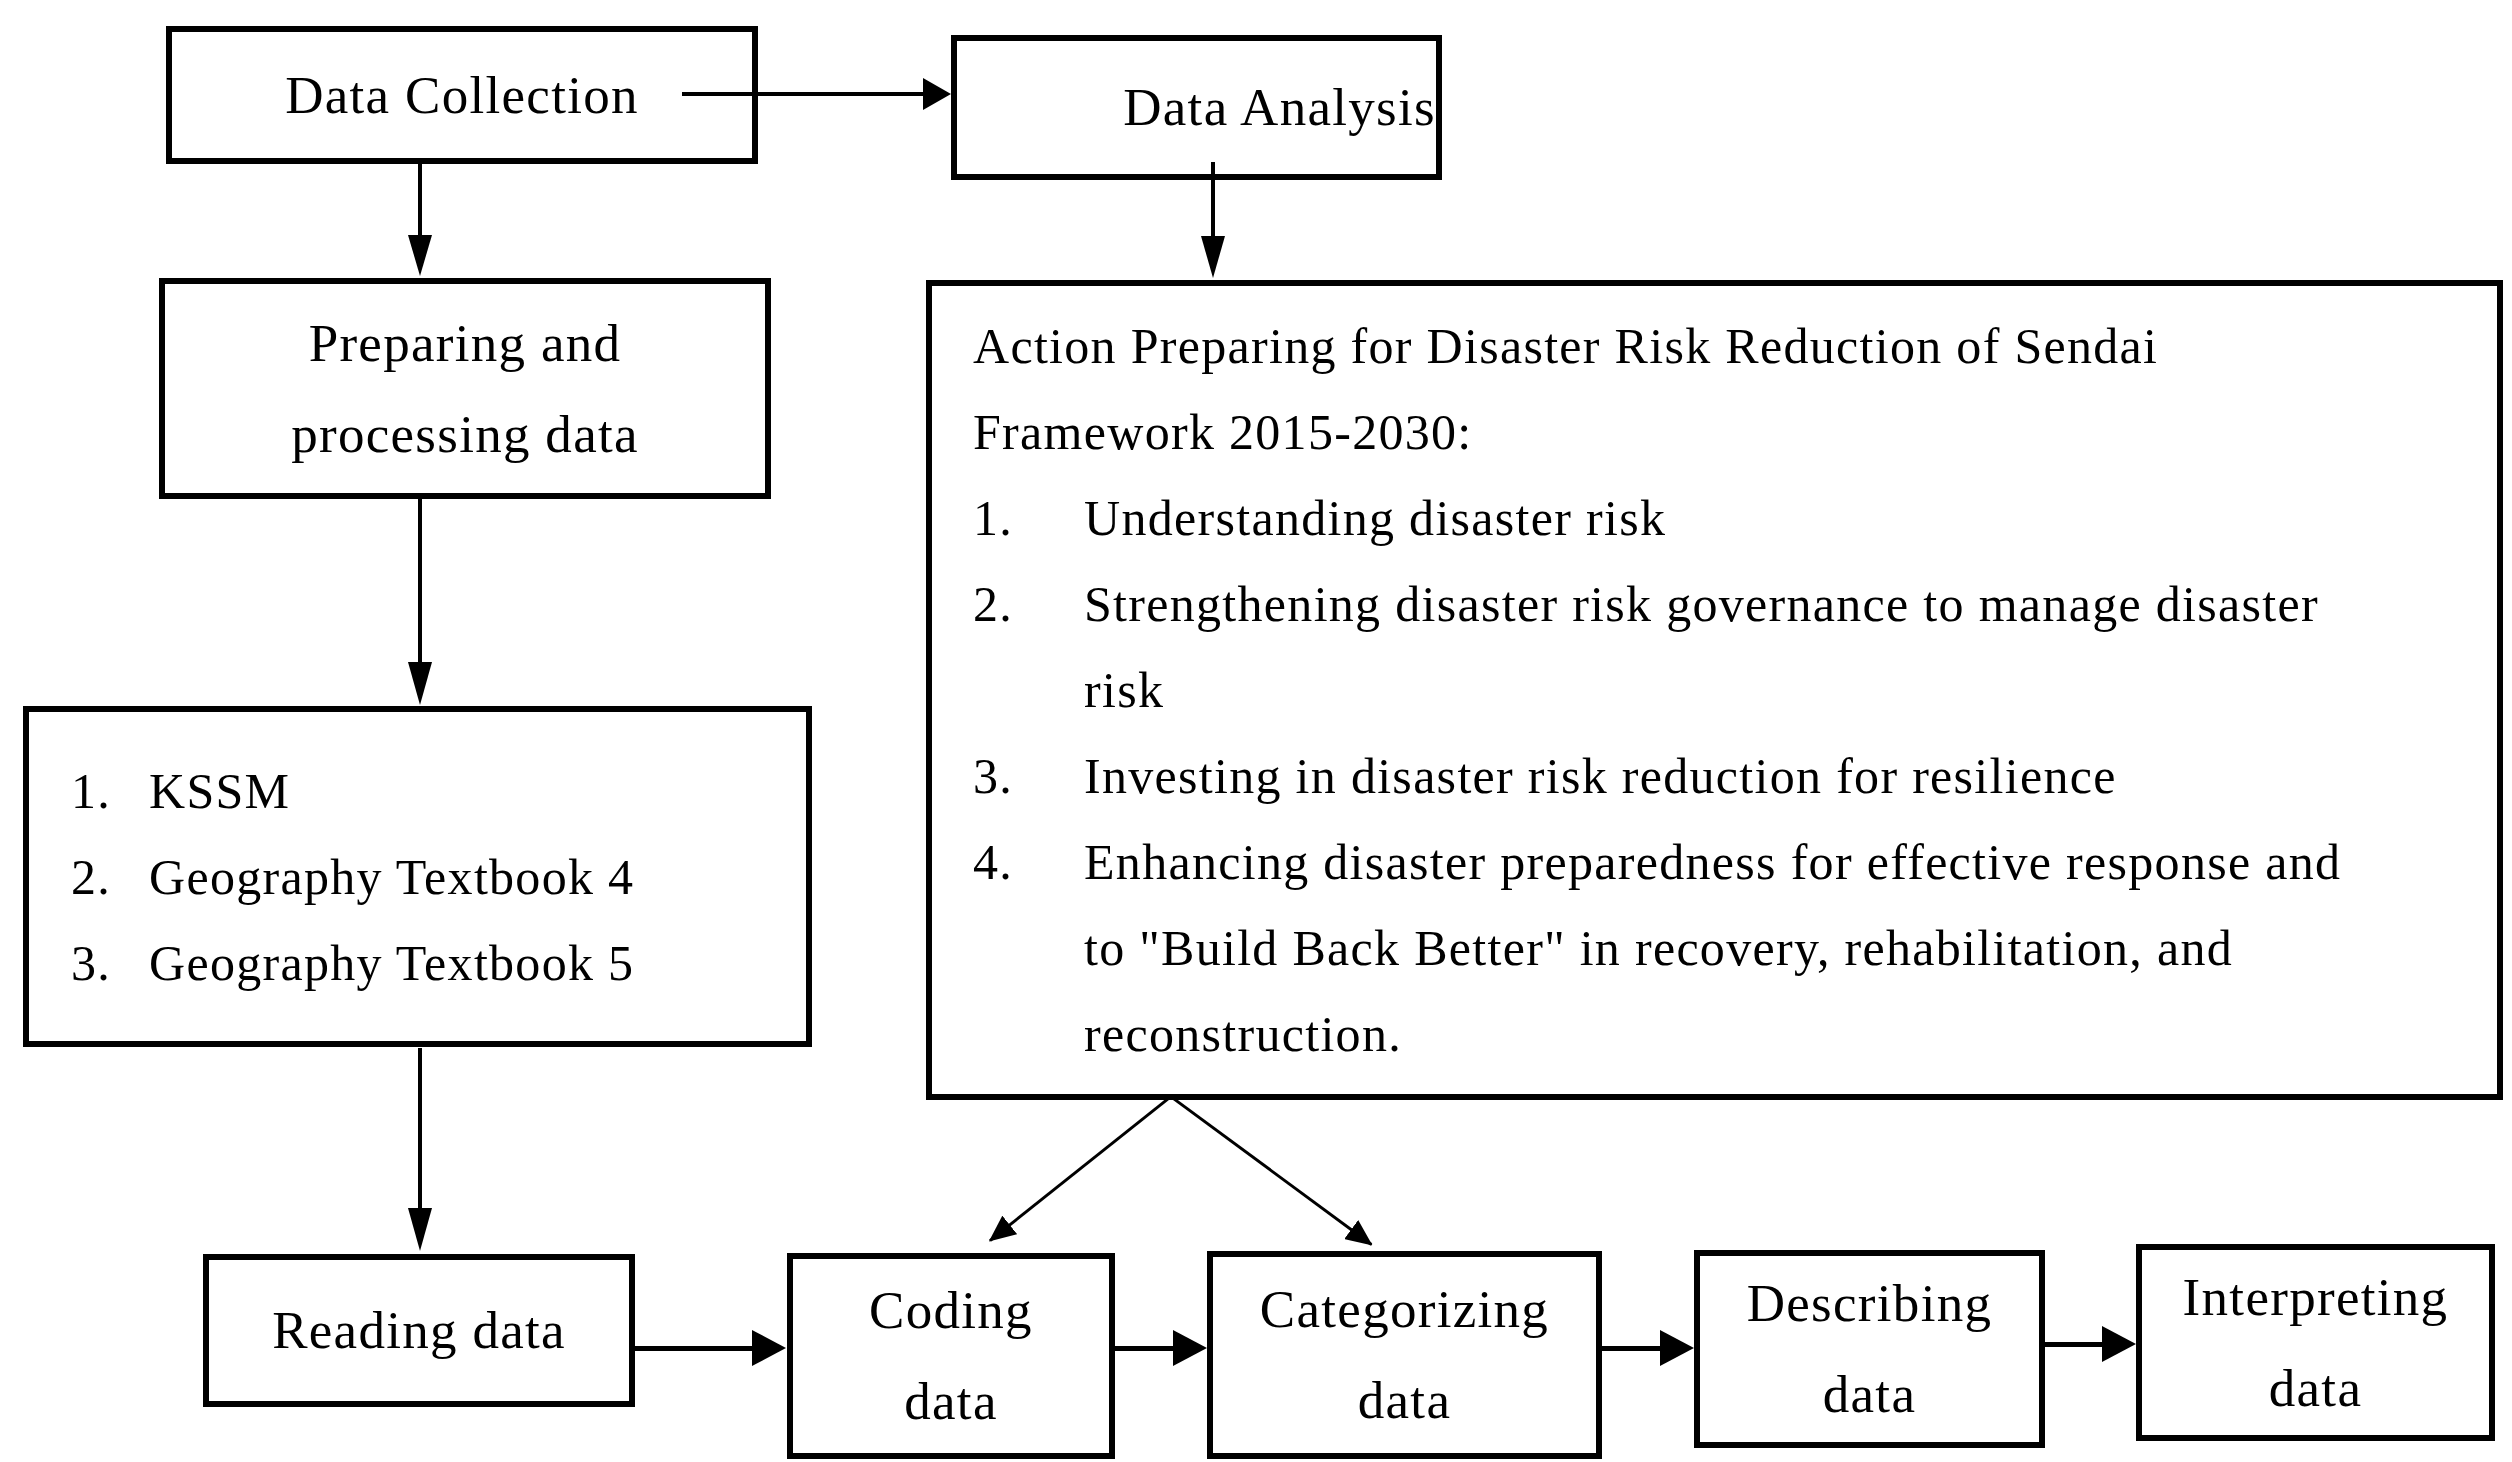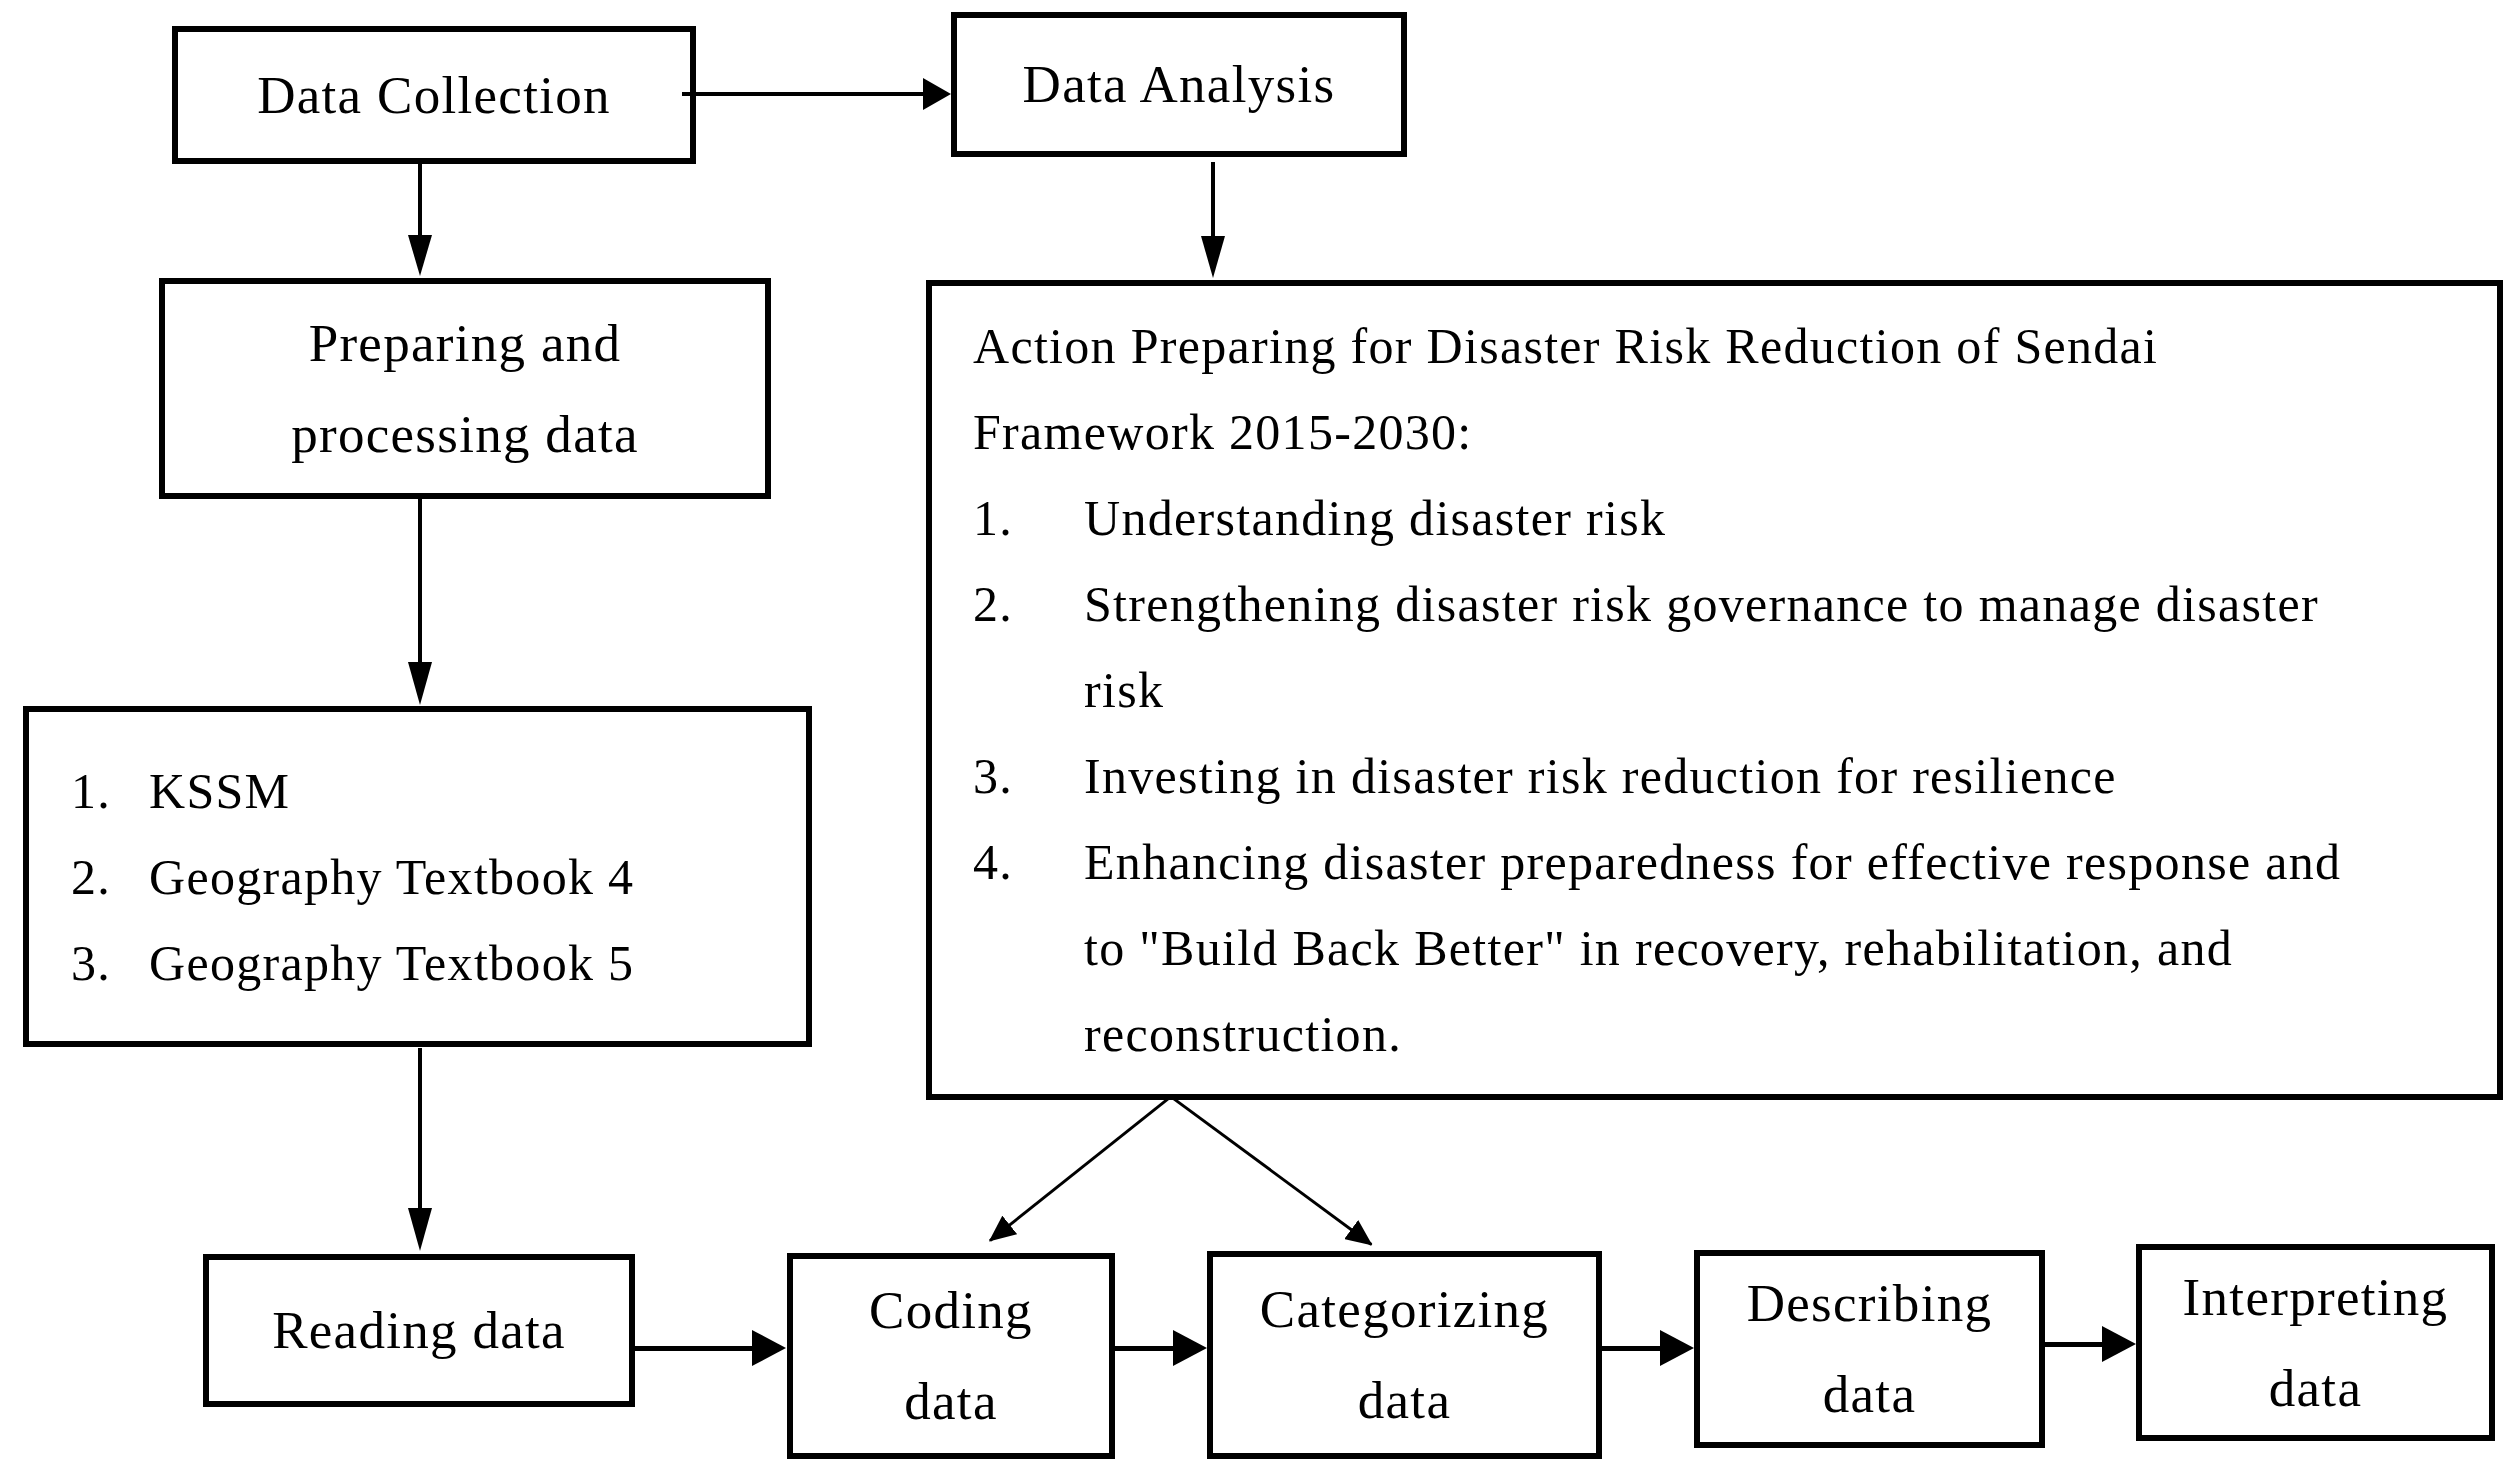--- a/index.html
+++ b/index.html
@@ -28,22 +28,22 @@
   .list-box .num{width:78px;flex:none;line-height:86px;}
   .list-box .txt{line-height:86px;white-space:nowrap;}
   .big-box .num{width:79px;flex:none;line-height:86px;}
   .big-box .lines{flex:1;}
   .big-box .lines div{line-height:86px;white-space:nowrap;margin-left:32px;}
   .big-box .tline{line-height:86px;white-space:nowrap;}
   #b-sources{padding-left:42px;}
   #b-big{padding:13px 26px 13px 41px;}
 
   
-  #b-collect   {left:172px;  top:26px;   width:524px;  height:138px;}
-  #b-analysis  {left:951px; top:12px;   width:456px;  height:145px;}
+  #b-collect   {left:166px;  top:26px;   width:592px;  height:138px;}
+  #b-analysis  {left:951px; top:35px;   width:491px;  height:145px;align-items:flex-end;}
   #b-prepare   {left:159px;  top:278px;  width:612px;  height:221px;}
   #b-sources   {left:23px;   top:706px; width:789px; height:341px;}
   #b-big       {left:926px; top:280px;  width:1577px; height:820px;}
   #b-reading   {left:203px;  top:1254px; width:432px;  height:153px;}
   #b-coding    {left:787px; top:1253px; width:328px;  height:206px;}
   #b-categorize{left:1207px; top:1251px; width:395px;  height:208px;}
   #b-describe  {left:1694px; top:1250px; width:351px;  height:198px;}
   #b-interpret {left:2136px; top:1244px; width:359px;  height:197px;}
 
   

